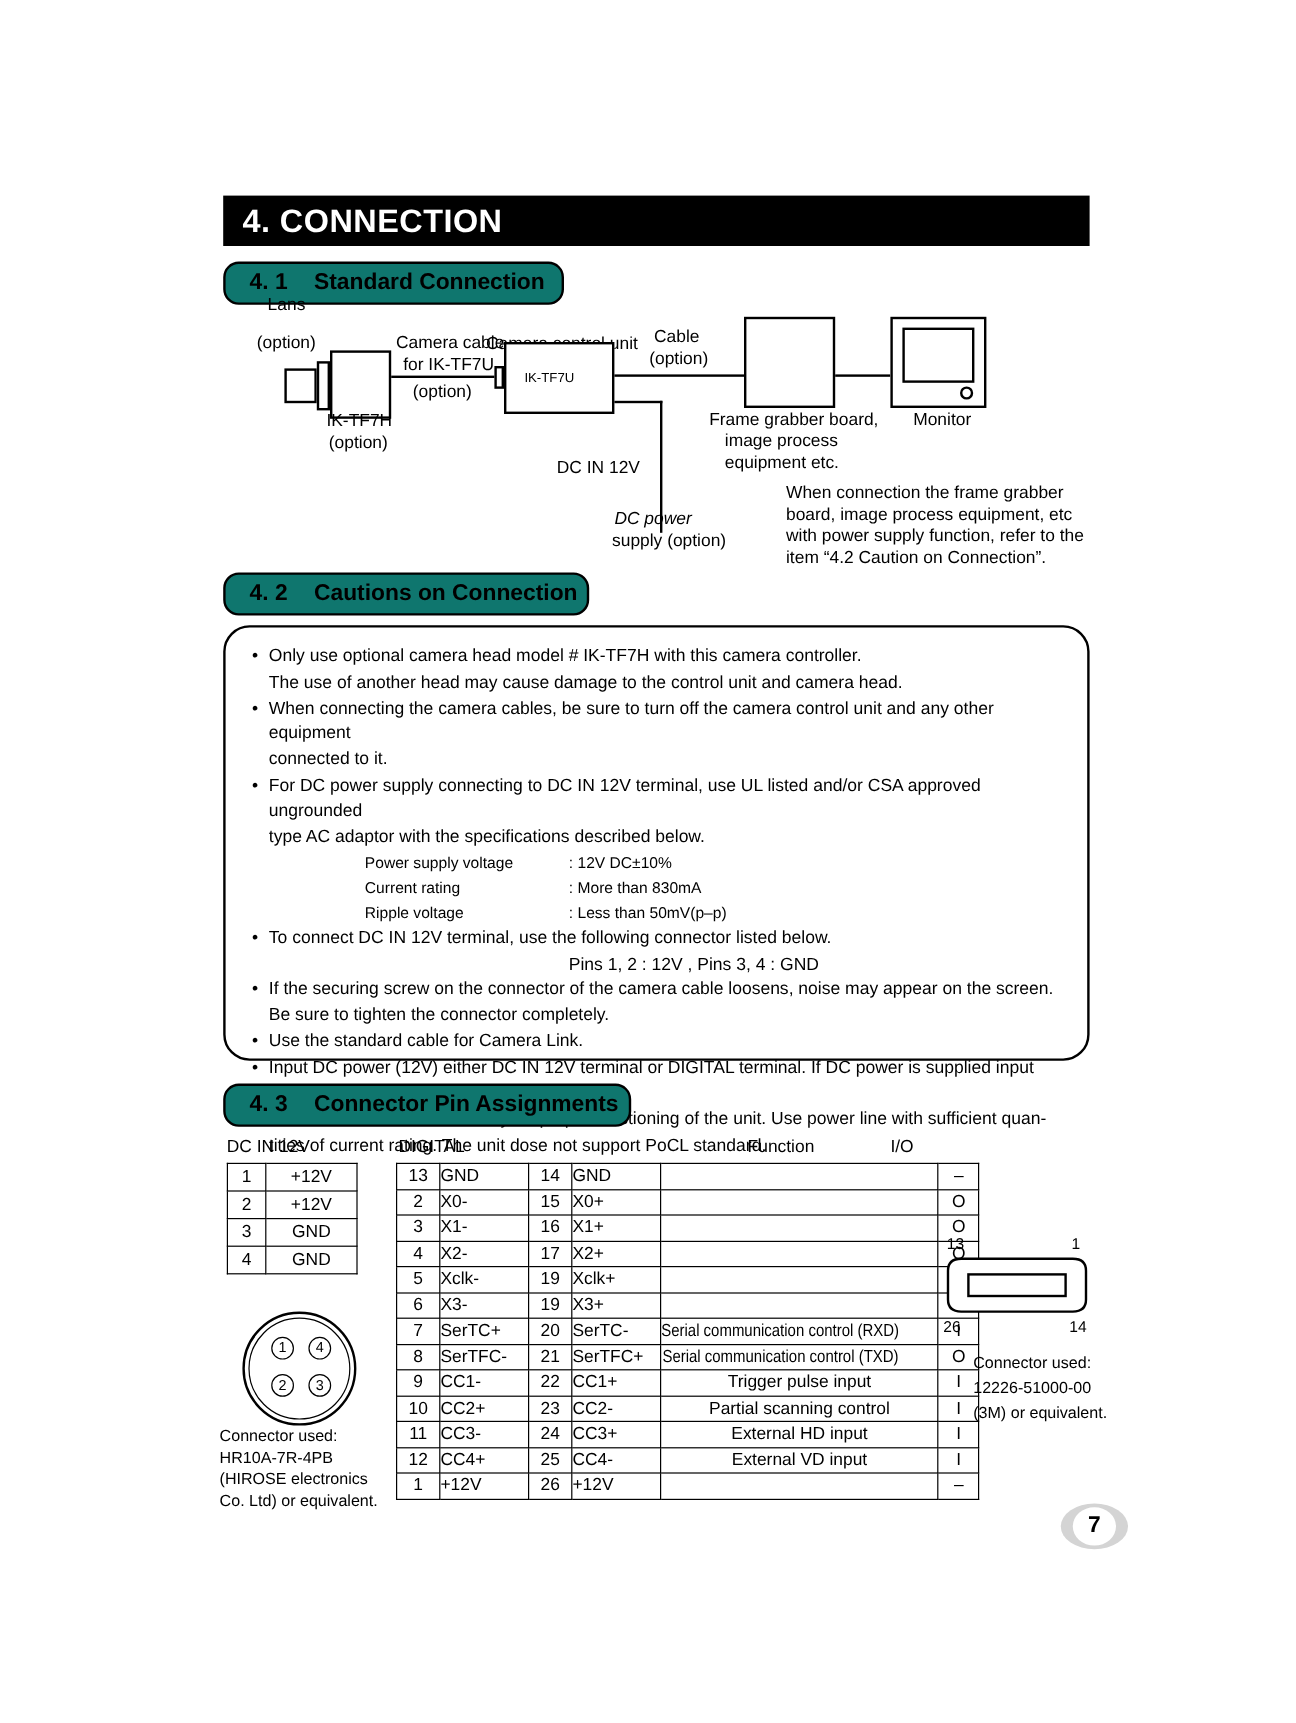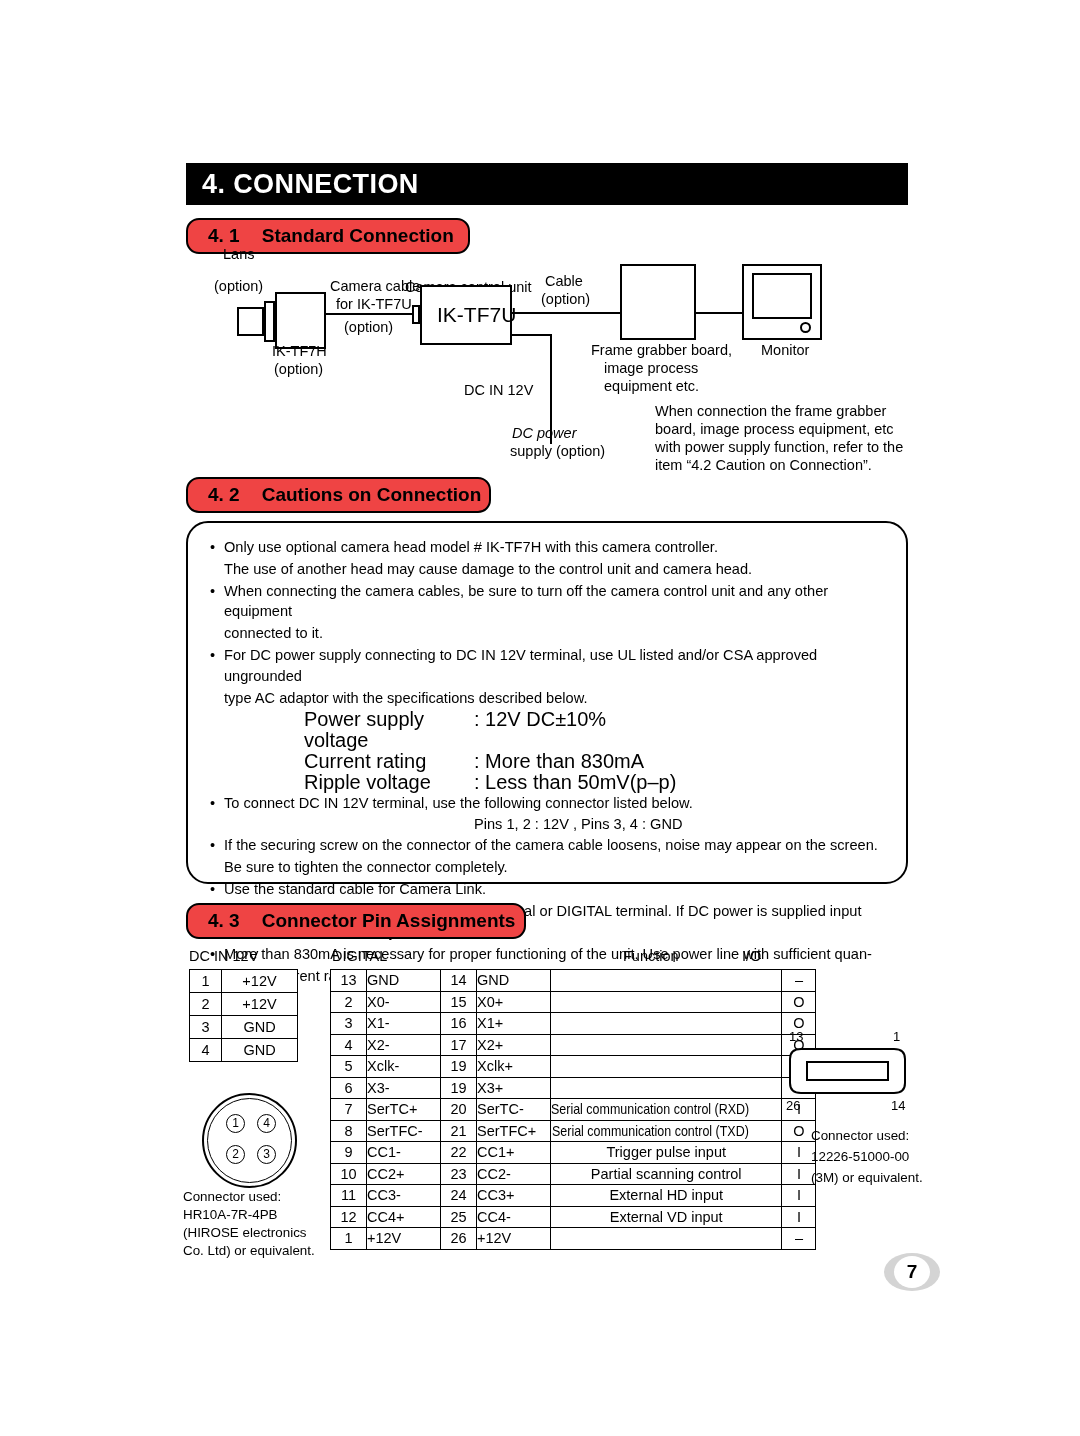--- a/index.html
+++ b/index.html
@@ -37,21 +37,21 @@
     font-weight: bold;
     letter-spacing: 0.4px;
     padding-left: 16px;
   }
 
   
   .section-pill {
     position: absolute;
     border: 2.2px solid #000;
     border-radius: 13px;
-    background: #ef4444;
+    background: #0f766e;
     display: flex;
     align-items: center;
     box-sizing: border-box;
   }
   .section-pill .num {
     font-size: 19px;
     font-weight: bold;
     padding-left: 20px;
   }
   .section-pill .label {
@@ -96,21 +96,21 @@
   .c-item {
     display: flex;
     font-size: 14.6px;
     line-height: 20.8px;
     margin-bottom: 1px;
   }
   .c-bullet { width: 14px; flex: 0 0 14px; text-align: left; }
   .c-text { flex: 1; }
   .c-sub {
     display: flex;
-    font-size: 20px;
+    font-size: 13px;
     line-height: 20.8px;
     padding-left: 94px;
   }
   .c-sub .k { width: 170px; flex: 0 0 170px; }
   .c-sub .v { flex: 1; }
   .c-sub-indent {
     font-size: 14.6px;
     line-height: 20.8px;
     padding-left: 264px;
   }
@@ -247,21 +247,21 @@
     <div class="dlabel" style="left:336px; top:295px;">for IK-TF7U</div>
     <div class="dlabel" style="left:344px; top:318px;">(option)</div>
 
     <div class="dline" style="left:326px; top:313px; width:89px; height:2.4px;"></div>
 
     <div class="dblock" style="left:412px; top:305px; width:8px; height:19px;"></div>
 
     <div class="dlabel" style="left:405px; top:259px;margin-top:19px;">Camera control unit</div>
 
     <div class="dblock" style="left:420px; top:285px; width:92px; height:60px;"></div>
-    <div class="dlabel" style="left:437px; top:306px; font-size:21px;">IK-TF7U</div>
+    <div class="dlabel" style="left:437px; top:306px; font-size:11px;">IK-TF7U</div>
 
     <div class="dlabel" style="left:545px; top:272px;">Cable</div>
     <div class="dlabel" style="left:541px; top:290px;">(option)</div>
 
     <div class="dline" style="left:512px; top:312px; width:108px; height:2.4px;"></div>
 
     <div class="dblock" style="left:620px; top:264px; width:76px; height:76px;"></div>
     <div class="dlabel" style="left:591px; top:341px;">Frame grabber board,</div>
     <div class="dlabel" style="left:604px; top:359px;">image process</div>
     <div class="dlabel" style="left:604px; top:377px;">equipment etc.</div>

